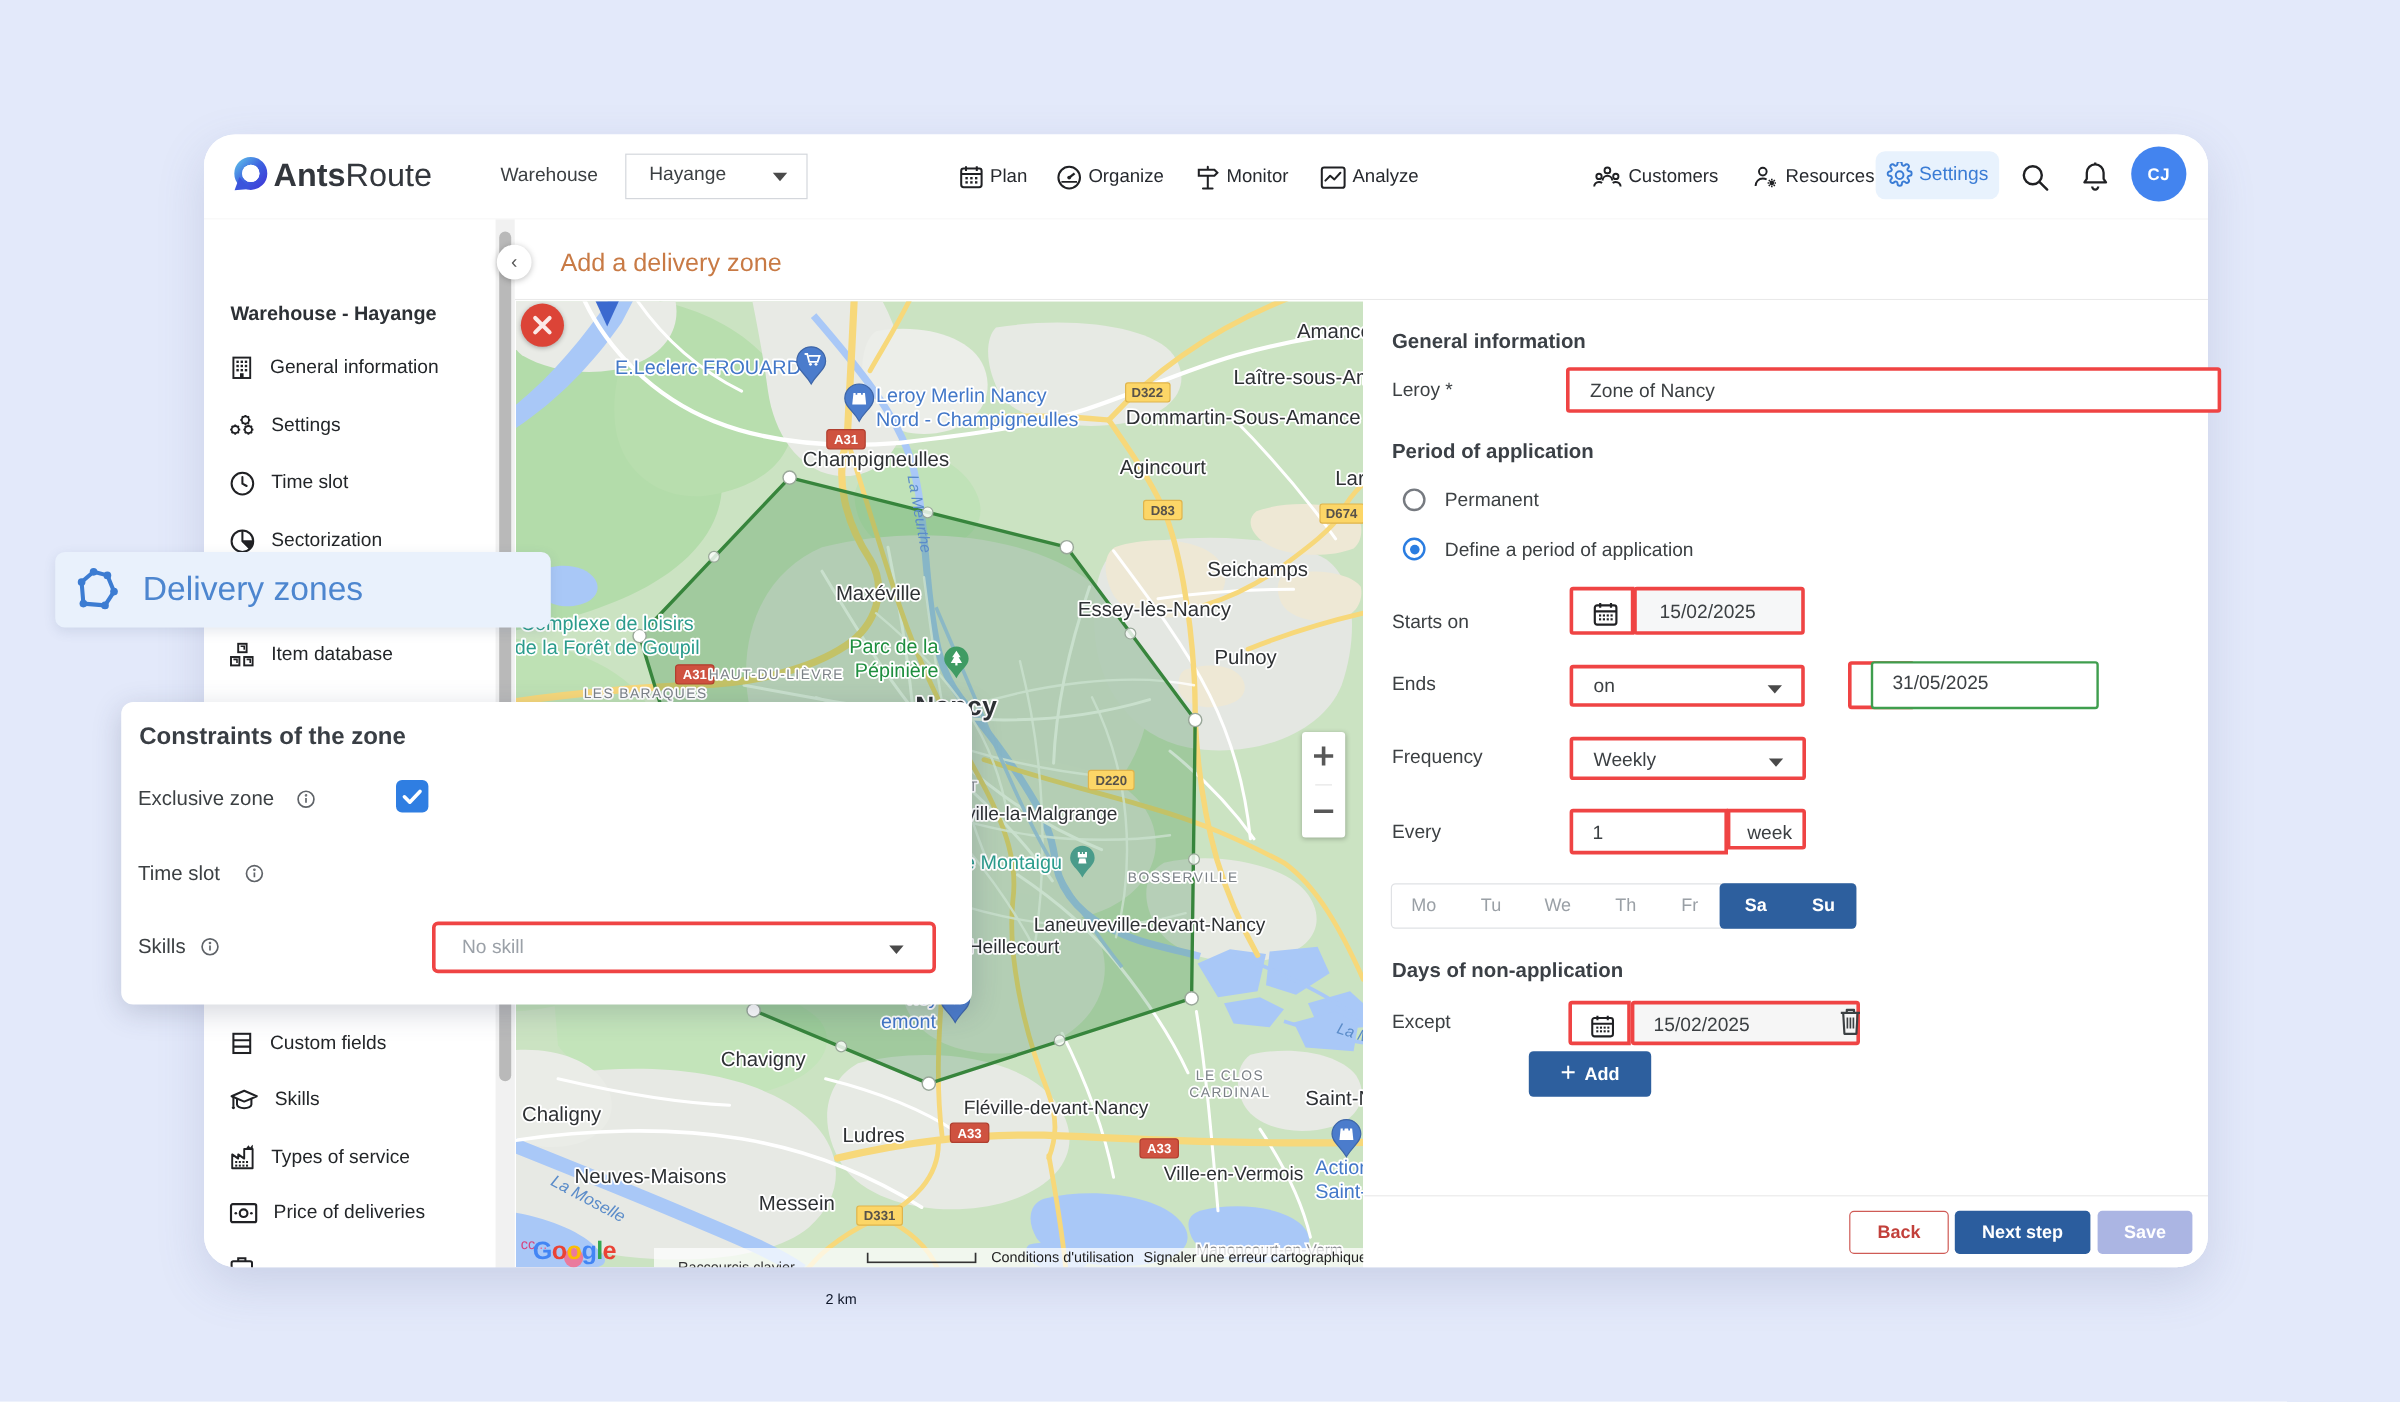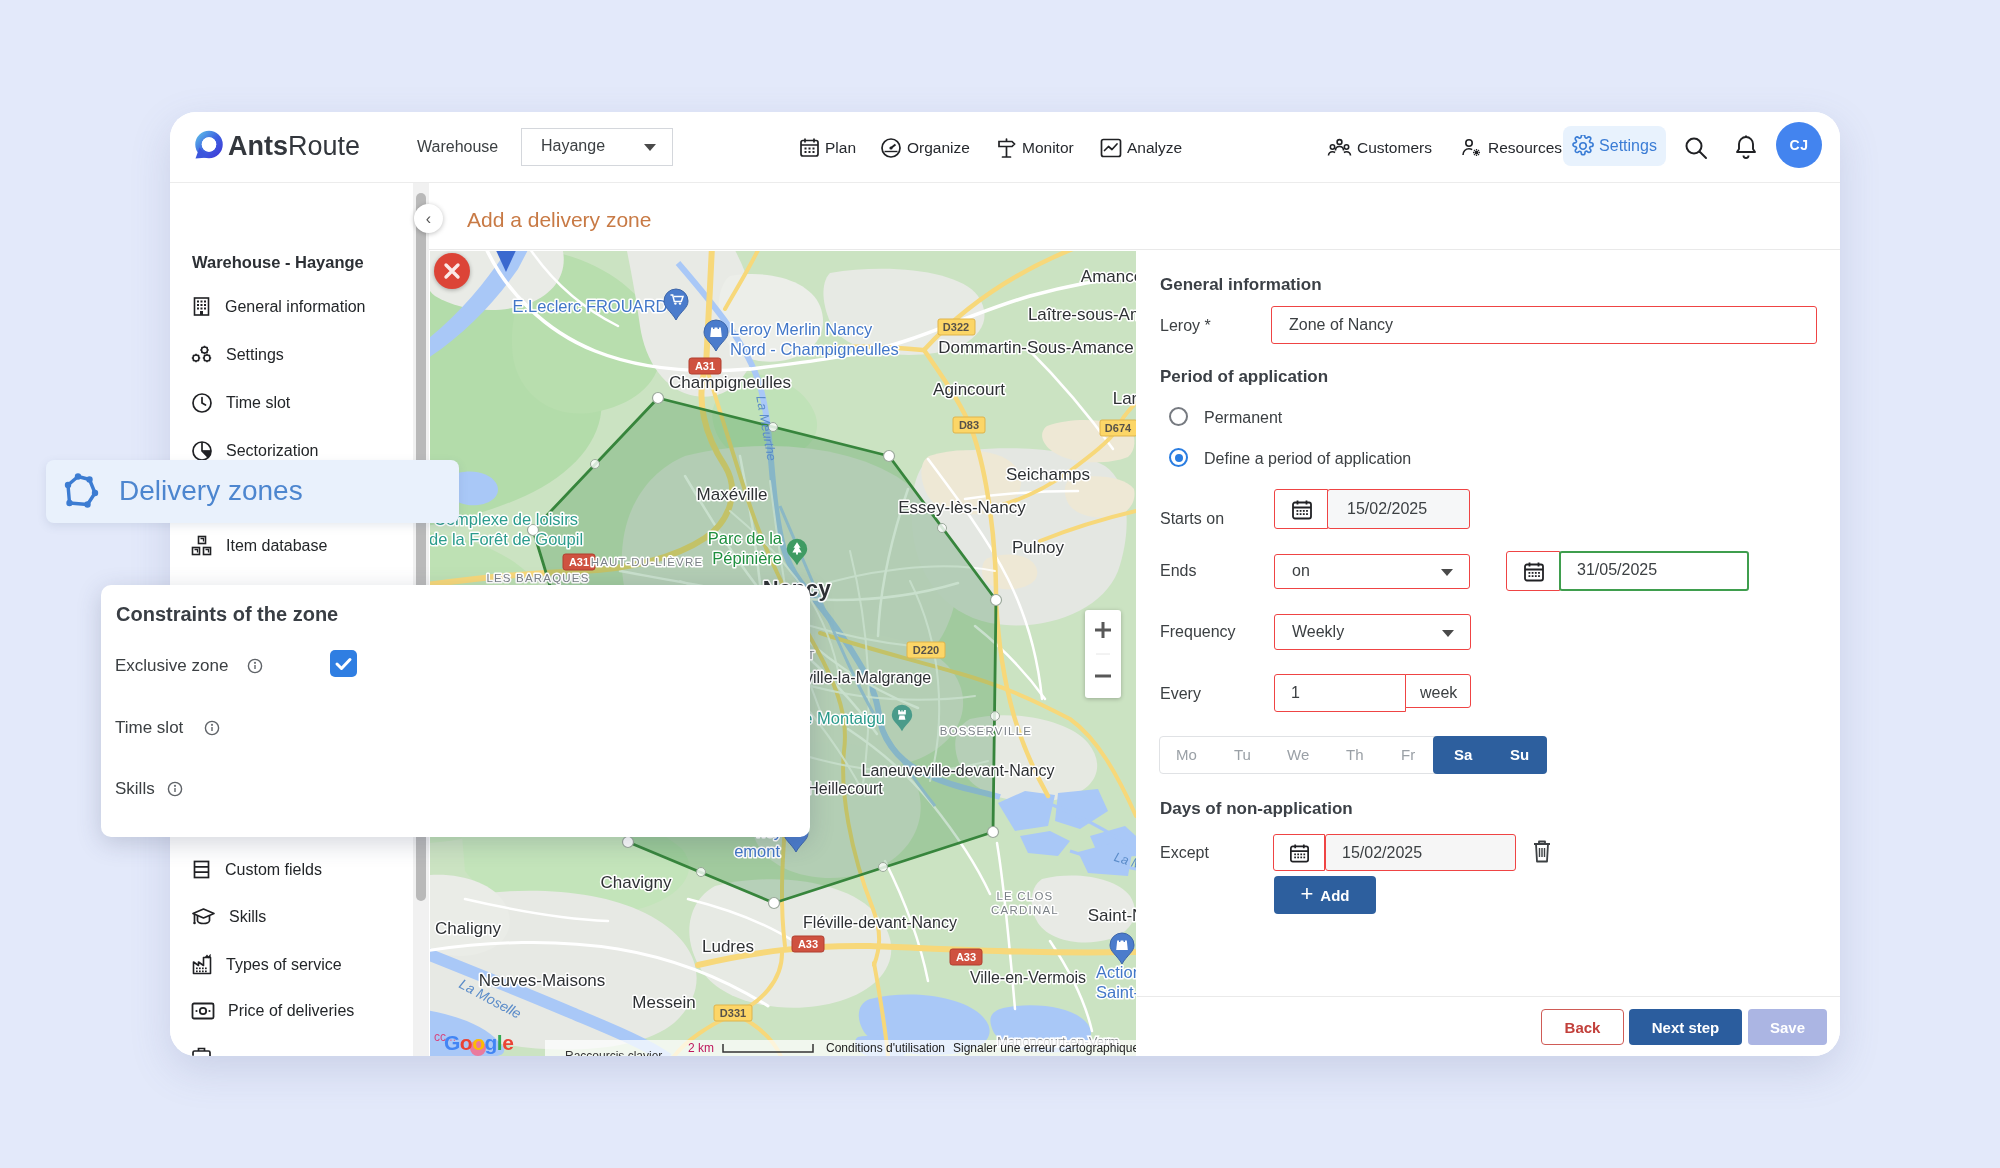--- a/index.html
+++ b/index.html
@@ -24,21 +24,21 @@
   #sbthumb { left:416px; top:193px; width:10px; height:708px; background:#b9b9b9; border-radius:5px; }
 
   
   #chead { left:429px; top:183px; width:1411px; height:67px; background:#fff; border-bottom:1px solid #e9e9e9; border-radius:0 26px 0 0; }
   #backbtn { left:414px; top:204px; width:29px; height:29px; background:#fff; border-radius:50%; box-shadow:0 1px 5px rgba(0,0,0,.25); color:#555; font-size:16px; display:flex; align-items:center; justify-content:center; }
   #ctitle { left:467px; top:208px; font-size:21px; color:#c87a45; font-weight:500; }
 
   
   .h17 { position:absolute; font-size:17px; font-weight:bold; color:#3b4046; }
   .lab { position:absolute; font-size:16px; color:#3c4043; }
-  .box { position:absolute; background:#fff; border:1px solid #ef4444; border-radius:3px; }
+  .box { position:absolute; background:#fff; border:3px solid #ef4444; border-radius:3px;margin-left:34px; }
   .caret { position:absolute; width:0; height:0; border-left:6px solid transparent; border-right:6px solid transparent; border-top:7px solid #4a4a4a; }
   .radio { position:absolute; width:19px; height:19px; border-radius:50%; border:2px solid #767a80; background:#fff; }
   .radio.sel { border-color:#2a7de1; }
   .radio.sel::after { content:""; position:absolute; left:3.5px; top:3.5px; width:8px; height:8px; border-radius:50%; background:#2a7de1; }
   .btn { position:absolute; border-radius:4px; font-size:15px; font-weight:bold; display:flex; align-items:center; justify-content:center; }
 
   
   #card { left:101px; top:585px; width:709px; height:252px; background:#fff; border-radius:10px; box-shadow:0 6px 24px rgba(60,70,100,.22); }
 
   
@@ -535,21 +535,21 @@
     <svg width="36" height="88" viewBox="0 0 36 88">
         <path d="M18 12v16M10 20h16" stroke="#585858" stroke-width="3"></path>
         <path d="M11 44h14" stroke="#e6e6e6" stroke-width="1"></path>
         <path d="M10 66h16" stroke="#585858" stroke-width="3"></path>
       </svg>
   </div>
   <div class="abs" style="left:430px;top:1030px;width:706px;height:26px;overflow:hidden">
     <div class="abs" style="left:115px;top:10px;width:591px;height:16px;background:rgba(255,255,255,.72)"></div>
     <div class="abs" style="left:135px;top:19px;font-size:12px;color:#333">Raccourcis clavier</div>
   </div>
-  <div class="abs" style="left:688px;top:1041px;font-size:12px;color:#be185d">2 km</div>
+  <div class="abs" style="left:688px;top:1076px;font-size:12px;color:#0f172a">2 km</div>
   <svg class="abs" style="left:722px;top:1043px" width="92" height="10" viewBox="0 0 92 10">
       <path d="M1 1v8h90v-8" stroke="#333" stroke-width="1.5" fill="none"></path>
     </svg>
   <div class="abs" style="left:826px;top:1041px;font-size:12px;color:#222">Conditions d'utilisation</div>
   <div class="abs" style="left:953px;top:1041px;font-size:12px;color:#222">Signaler une erreur cartographique</div>
   <div class="abs" style="left:434px;top:1030px;font-size:12px;color:#d6467f">cc<span style="color:#e06a9a">...</span></div>
   <div class="abs" style="left:470px;top:1040px;width:16px;height:16px;border-radius:50%;background:#ea7a9d"></div>
   <div class="abs" style="left:444px;top:1031px;font-size:21px;font-weight:bold;letter-spacing:-0.5px"><span style="color:#4285f4">G</span><span style="color:#ea4335">o</span><span style="color:#fbbc05">o</span><span style="color:#4285f4">g</span><span style="color:#34a853">l</span><span style="color:#ea4335">e</span></div>
 
   <div class="abs" id="rpanel" style="left:1136px;top:251px;width:704px;height:805px;background:#fff;border-radius:0 0 26px 0"></div>
@@ -703,14 +703,18 @@
         <circle cx="8" cy="8" r="6.6"></circle>
         <path d="M8 7v4"></path>
         <circle cx="8" cy="4.8" r="0.4" fill="#5f6368"></circle>
       </svg>
     <div class="abs" style="left:14px;top:194px;font-size:17px;color:#3c4043">Skills</div>
     <svg class="abs" style="left:66px;top:196px" width="16" height="16" viewBox="0 0 16 16" fill="none" stroke="#5f6368" stroke-width="1.4">
         <circle cx="8" cy="8" r="6.6"></circle>
         <path d="M8 7v4"></path>
         <circle cx="8" cy="4.8" r="0.4" fill="#5f6368"></circle>
       </svg>
+    <div class="box" style="left:225px;top:183px;width:420px;height:43px;border-radius:5px">
+      <span style="position:absolute;left:22px;top:10px;font-size:16px;color:#9ba1a8">No skill</span>
+      <span class="caret" style="right:24px;top:17px"></span>
+    </div>
   </div>
 </div>
 
 </body></html>

